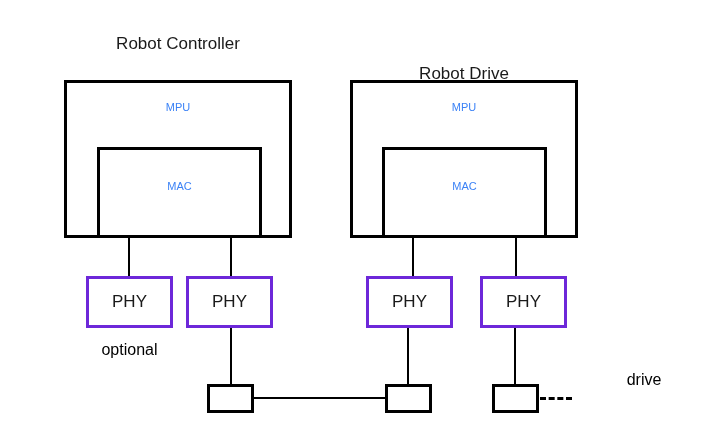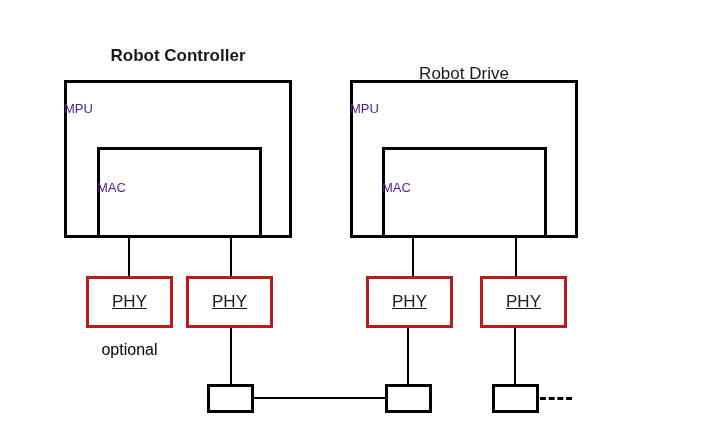--- a/index.html
+++ b/index.html
@@ -31,36 +31,36 @@
     text-align: center;
   }
   .box {
     position: absolute;
     box-sizing: border-box;
     border: 3px solid #000000;
     background: #ffffff;
   }
   .box-label {
     position: absolute;
-    font-size: 13px;
-    color: #4c1d95;
+    font-size: 11px;
+    color: #3b82f6;
+    text-align: center;
     white-space: nowrap;
     line-height: 1;
   }
   .phy-box {
     position: absolute;
     box-sizing: border-box;
-    border: 3px solid #b91c1c;
+    border: 3px solid #6d28d9;
     background: #ffffff;
     display: flex;
     align-items: center;
     justify-content: center;
     font-size: 17px;
     color: #1a1a1a;
-    text-decoration: underline;
   }
   .conn-box {
     position: absolute;
     box-sizing: border-box;
     border: 3px solid #000000;
     background: #ffffff;
   }
   .vline {
     position: absolute;
     width: 2px;
@@ -83,21 +83,21 @@
     text-align: center;
     white-space: nowrap;
     line-height: 1.25;
   }
 </style>
 </head>
 <body>
 
 <div id="canvas">
 
-  <div class="label title" style="left:64px; top:47px; width:228px;font-weight:bold;">Robot Controller</div>
+  <div class="label title" style="left:64px; top:35px; width:228px;">Robot Controller</div>
 
   <div class="box" style="left:64px; top:80px; width:228px; height:158px;"></div>
   <div class="box-label" style="left:64px; top:102px; width:228px;">MPU</div>
 
   <div class="box" style="left:97px; top:147px; width:165px; height:91px;"></div>
   <div class="box-label" style="left:97px; top:181px; width:165px;">MAC</div>
 
   <div class="vline" style="left:128px; top:238px; height:38px;"></div>
   <div class="vline" style="left:230px; top:238px; height:38px;"></div>
 
@@ -128,15 +128,16 @@
 
   <div class="conn-box" style="left:207px; top:384px; width:47px; height:29px;"></div>
   <div class="conn-box" style="left:385px; top:384px; width:47px; height:29px;"></div>
   <div class="conn-box" style="left:492px; top:384px; width:47px; height:29px;"></div>
 
   <div class="hline" style="left:253px; top:397px; width:133px;"></div>
 
   <div class="dashline" style="left:540px; top:397px; width:32px;"></div>
 
   <div class="caption" style="left:578px; top:370px; width:132px;">
+    <div>drive</div>
   </div>
 
 </div>
 
 </body></html>

